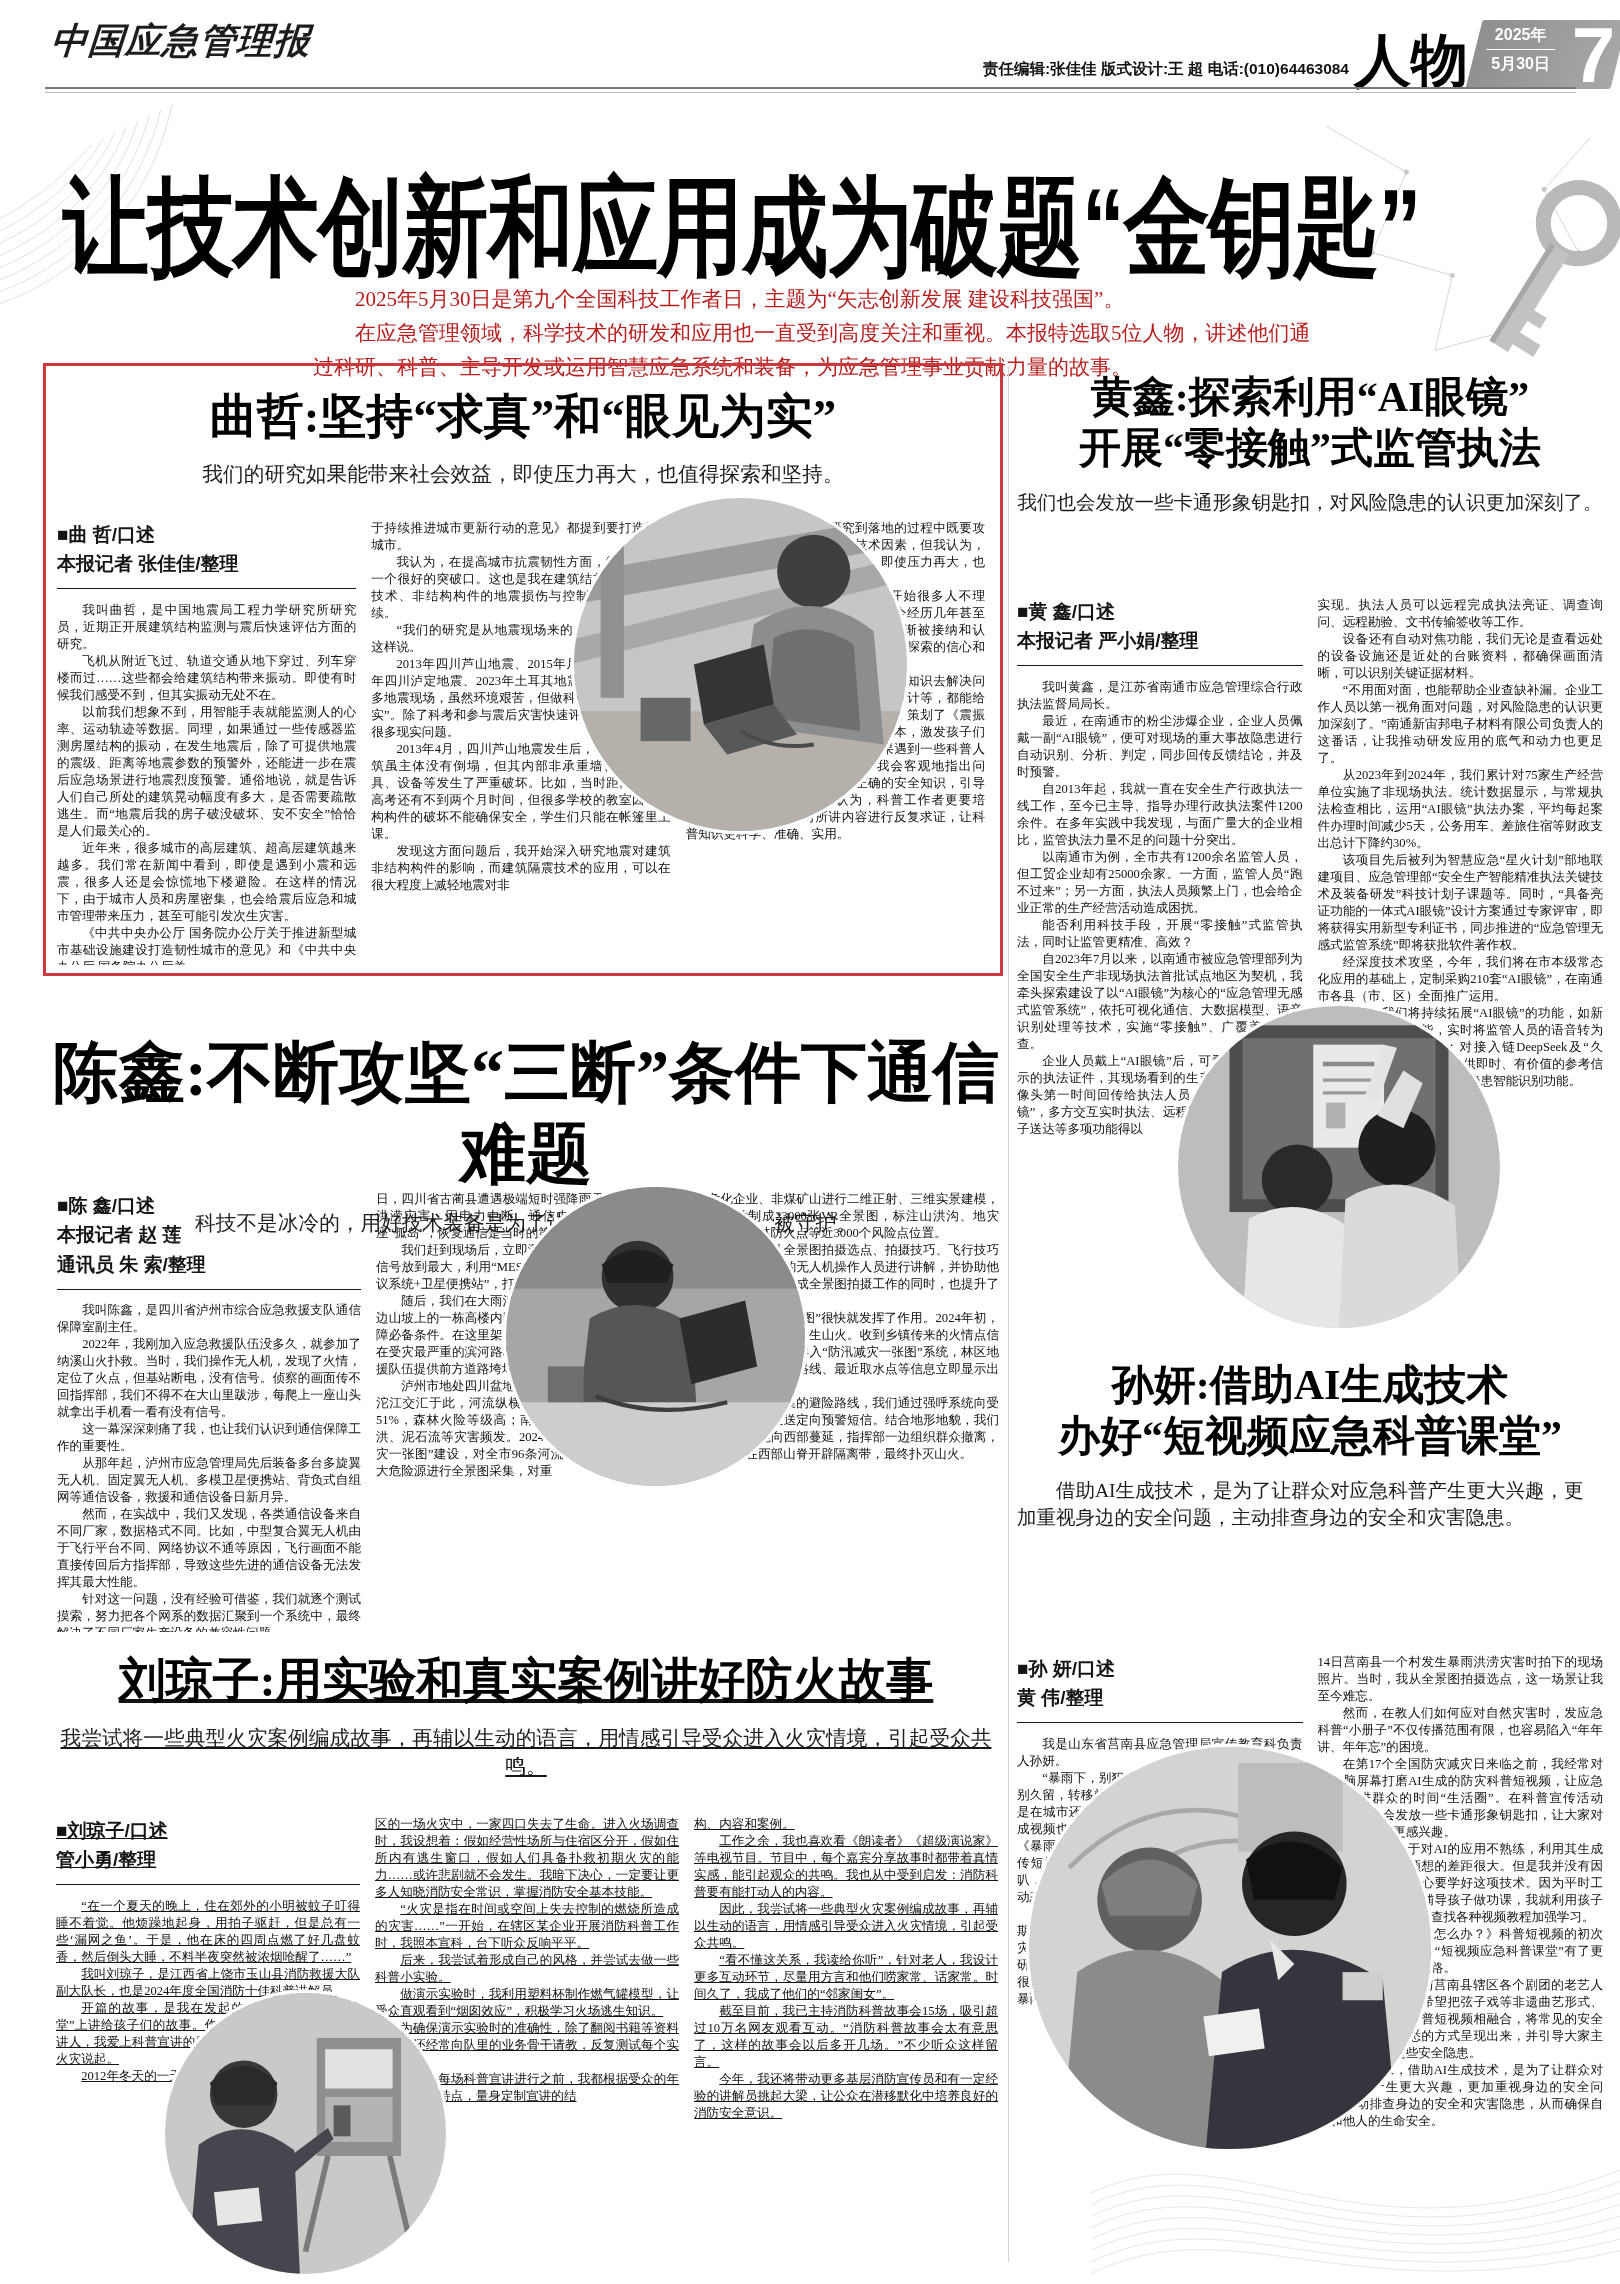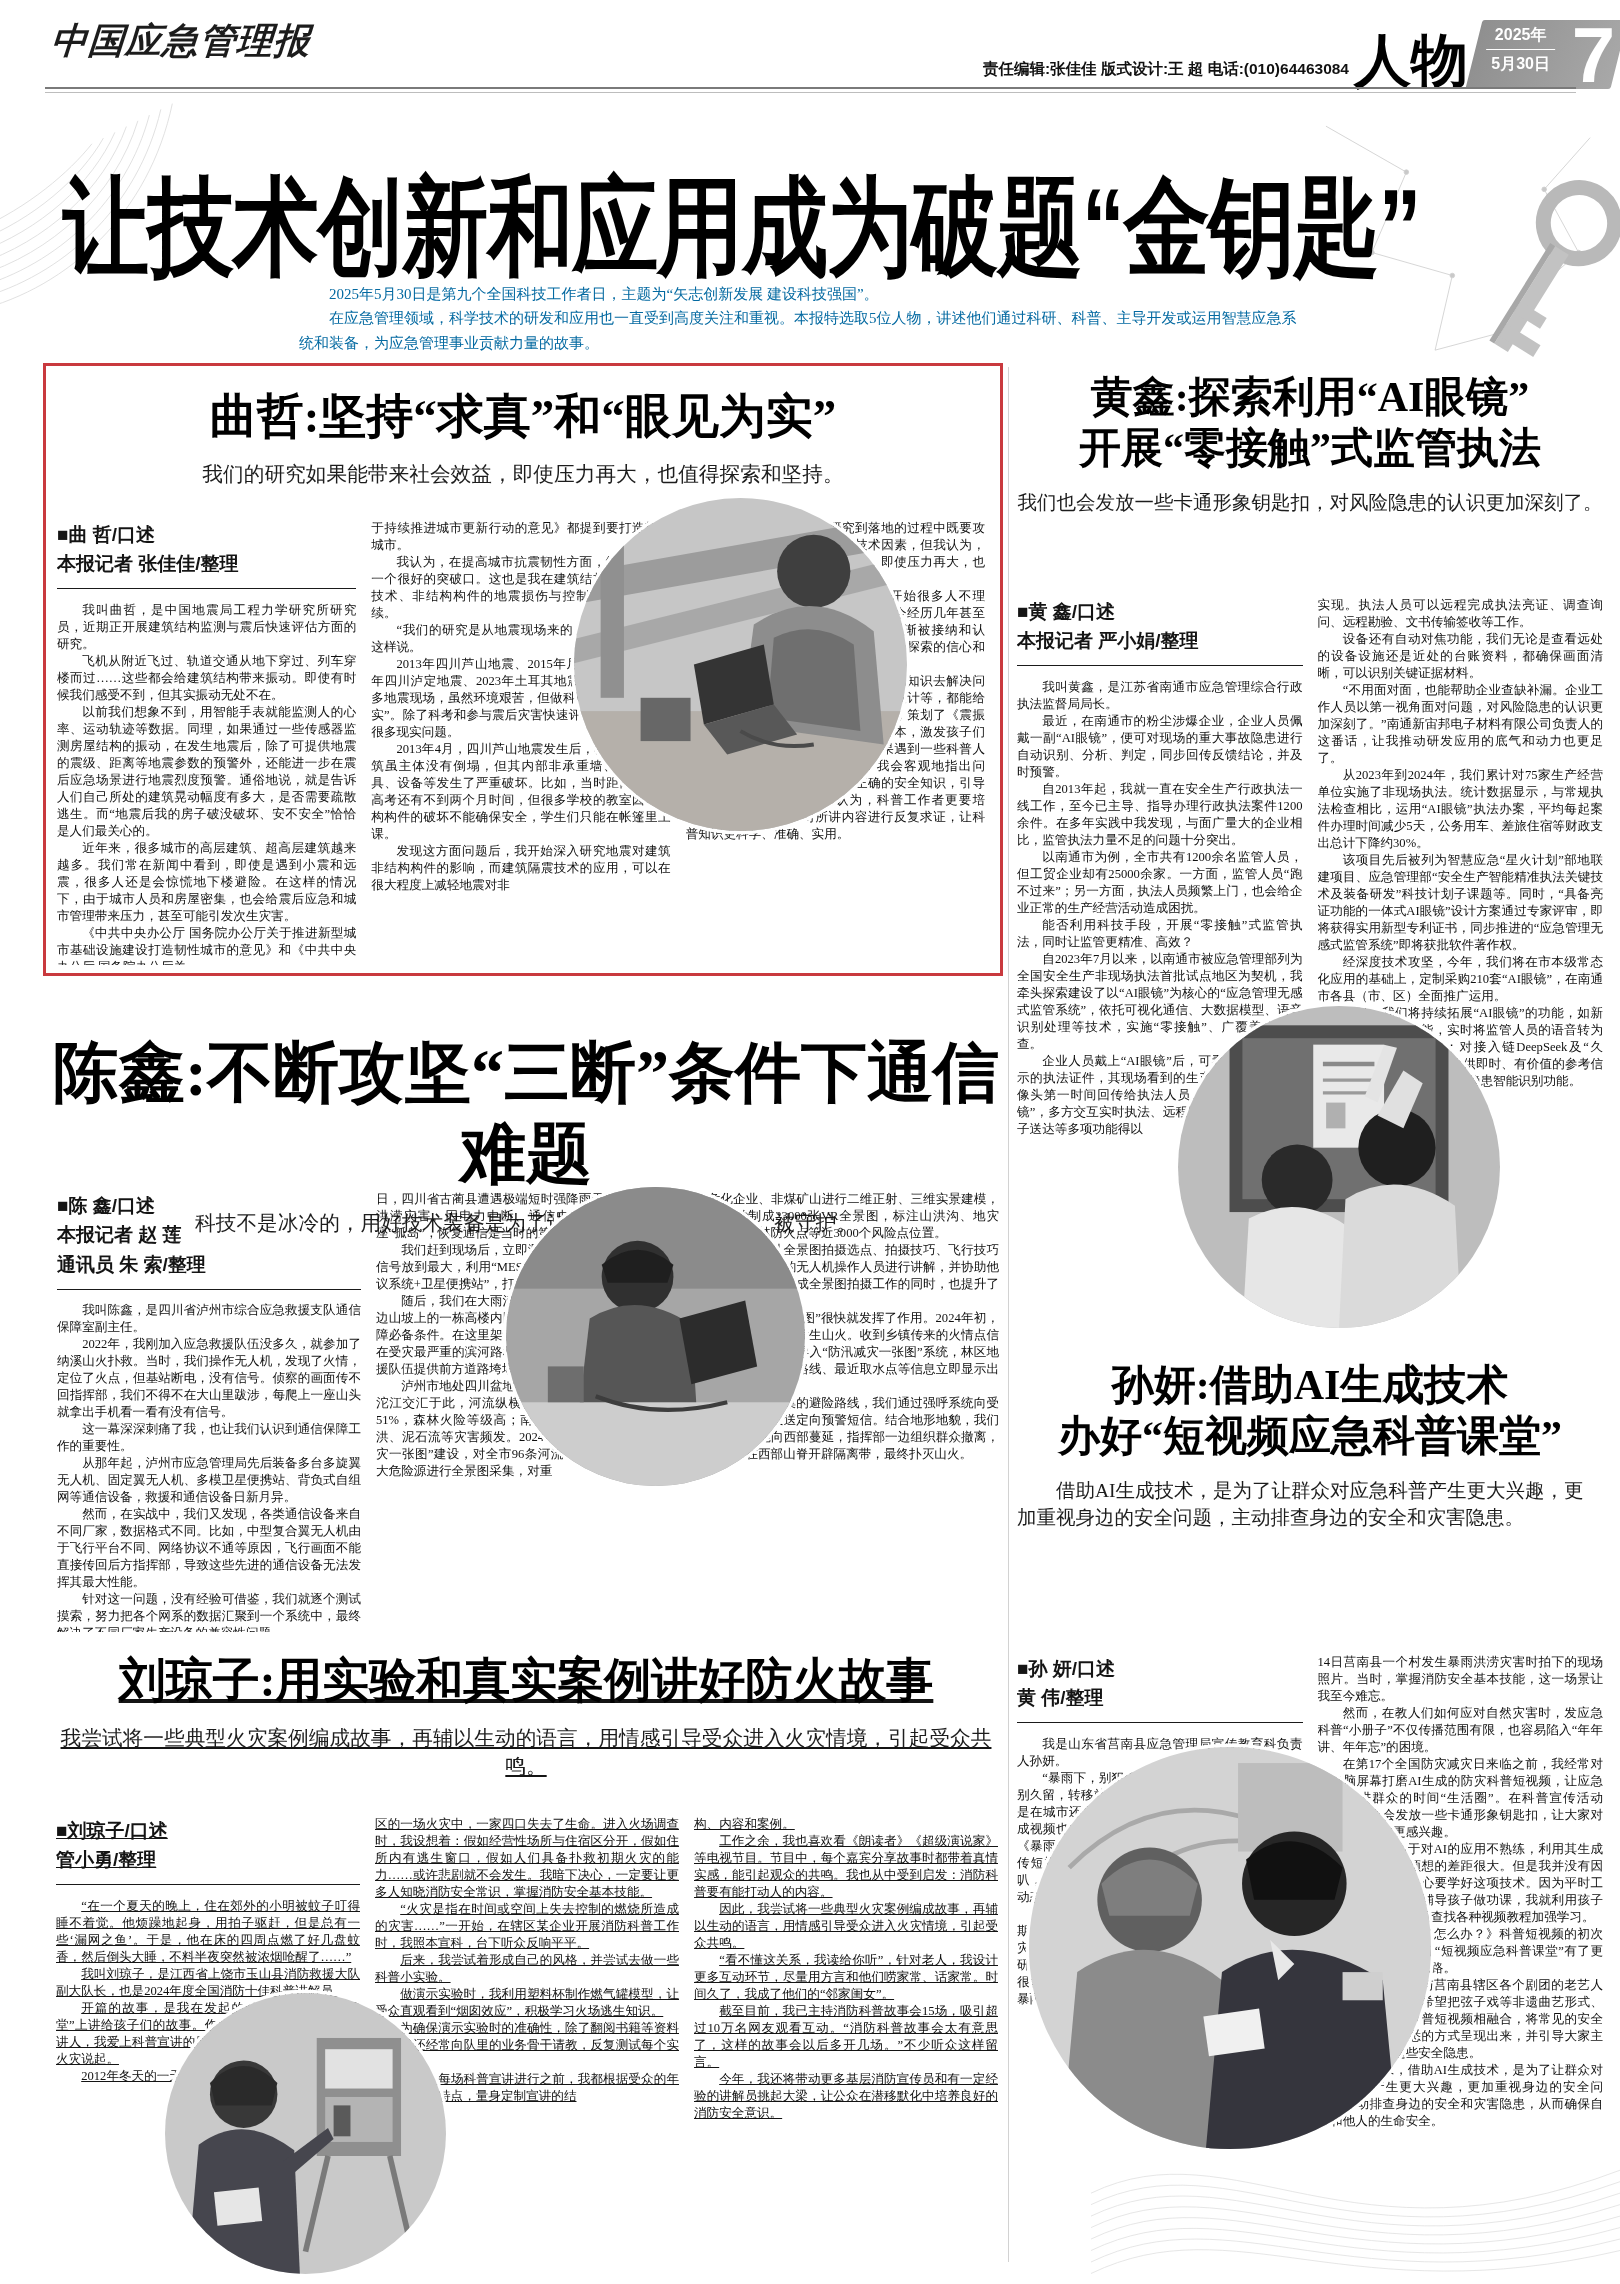--- a/index.html
+++ b/index.html
@@ -18,21 +18,21 @@
               font-family:"Liberation Sans","DejaVu Sans",sans-serif;font-weight:bold;font-size:16px;transform:skewX(14deg);}
   .date-inner .sep{display:block;height:1.1px;background:#fff;margin:3.4px 3.4px;}
   .page-number{position:absolute;right:3.4px;top:-10.3px;color:#fff;font-size:78px;font-weight:bold;
                font-family:"Liberation Sans","DejaVu Sans",sans-serif;transform:skewX(14deg);}
   .header-rule{position:absolute;left:45px;top:87px;width:1531px;border-top:2.3px solid #7a7a7a;}
   .header-rule2{position:absolute;left:45px;top:92px;width:1531px;border-top:0.6px solid #bdbdbd;}
   
   .main-headline{position:absolute;left:63px;top:155px;width:1355px;text-align:center;
                  font-family:"Liberation Sans","DejaVu Sans",sans-serif;font-weight:900;font-size:86px;
                  letter-spacing:-1.1px;color:#000;transform:scaleY(1.25);transform-origin:top center;white-space:nowrap;}
-  .lead-intro{position:absolute;left:299px;top:282px;width:1011px;font-size:15px;line-height:1.62;color:#0369a1;}
+  .lead-intro{position:absolute;left:313px;top:282px;width:1011px;font-size:21px;line-height:1.62;color:#b91c1c;}
   .lead-intro p{margin:0;text-indent:2em;}
   
   .art-title{text-align:center;font-weight:bold;color:#000;line-height:1.22;}
   .art-subtitle{text-align:center;font-size:20.7px;color:#1d1d1d;margin-top:15px;}
   .byline{font-family:"Liberation Sans","DejaVu Sans",sans-serif;font-weight:bold;font-size:19px;line-height:1.55;
           border-bottom:1.7px solid #1a1a1a;padding-bottom:9.2px;margin-bottom:12.6px;}
   .byline p{margin:0;}
   .cols{display:flex;gap:15px;}
   .col{flex:1;overflow:hidden;}
   .para{margin:0;font-size:12.6px;line-height:17px;text-align:justify;text-indent:2em;color:#101010;}
@@ -292,21 +292,21 @@
           <p class="byline-line">黄 伟/整理</p>
         </div>
       <div>
           <p class="para">我是山东省莒南县应急管理局宣传教育科负责人孙妍。</p>
           <p class="para">“暴雨下，别犯傻，预警信号仔细查。低洼地带别久留，转移就往高处爬……”考虑到近年来，无论是在城市还是农村，人们普遍爱刷短视频，对AI生成视频也比较感兴趣，在临近汛期的时候，我们以《暴雨来了怎么办？》为主题，利用AI生成科普宣传短视频。视频中，卡通形象的小人儿拿着小喇叭，用童声讲顺口溜，背景是AI生成的闪电暴雨等动态场景。</p>
           <p class="para">莒南县地处鲁东南，年均降水量超800毫米，汛期易发生内涝。我曾联合莒南县应急管理局减灾救灾科的同事，对全县16个镇街防灾减灾情况进行调研，发现很多农村老人看不懂安全知识宣传手册，很多留守儿童不关注防溺水常识，不少村民不知道暴雨灾害如何应对。</p>
           <p class="para">我的手机相册里至今留存着2020年8月</p>
         </div>
     </div>
     <div class="col">
-        <p class="para cont">14日莒南县一个村发生暴雨洪涝灾害时拍下的现场照片。当时，掌握消防安全基本技能，这一场景让我至今难忘。</p>
+        <p class="para cont">14日莒南县一个村发生暴雨洪涝灾害时拍下的现场照片。当时，我从全景图拍摄选点，这一场景让我至今难忘。</p>
         <p class="para">然而，在教人们如何应对自然灾害时，发应急科普“小册子”不仅传播范围有限，也容易陷入“年年讲、年年忘”的困境。</p>
         <p class="para">在第17个全国防灾减灾日来临之前，我经常对着电脑屏幕打磨AI生成的防灾科普短视频，让应急科普走进群众的时间“生活圈”。在科普宣传活动中，我们也会发放一些卡通形象钥匙扣，让大家对应急科普宣传更感兴趣。</p>
         <p class="para">一开始，由于对AI的应用不熟练，利用其生成的短视频和我们预想的差距很大。但是我并没有因此气馁，而是下决心要学好这项技术。因为平时工作忙，回到家还要辅导孩子做功课，我就利用孩子休息后的时间，上网查找各种视频教程加强学习。</p>
         <p class="para">有了《暴雨来了怎么办？》科普短视频的初次尝试，我们对于办好“短视频应急科普课堂”有了更大的信心和更多的思路。</p>
         <p class="para">现在，我们正与莒南县辖区各个剧团的老艺人进行联系和沟通，希望把弦子戏等非遗曲艺形式、地方方言与应急科普短视频相融合，将常见的安全隐患用群众更熟悉的方式呈现出来，并引导大家主动发现和消除这些安全隐患。</p>
         <p class="para">在我看来，借助AI生成技术，是为了让群众对应急科普产生更大兴趣，更加重视身边的安全问题，主动排查身边的安全和灾害隐患，从而确保自身和他人的生命安全。</p>
       </div>
   </div>
   <div class="photo" style="left:1029px;top:1747px;width:402px;height:402px;">
     <svg viewBox="0 0 100 100" preserveAspectRatio="none">

